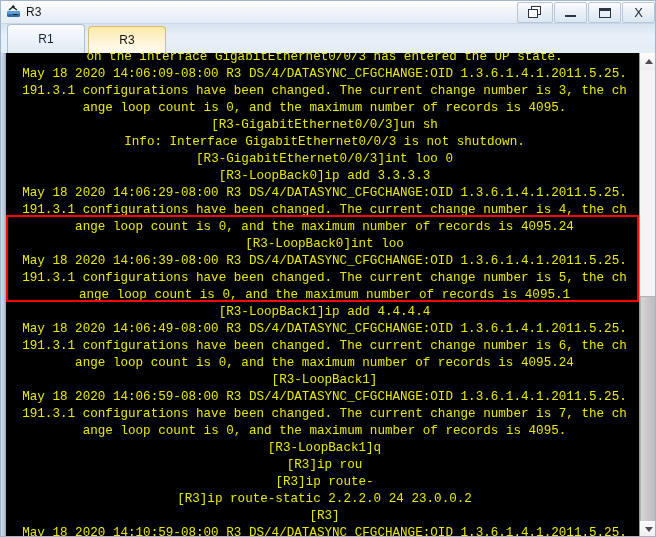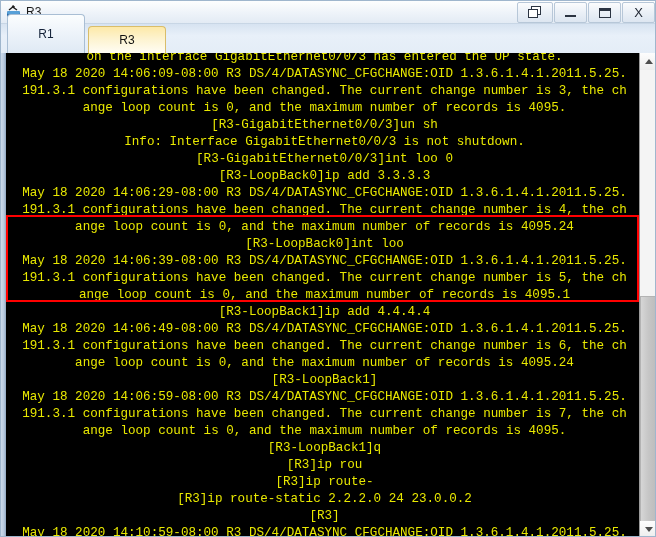--- a/index.html
+++ b/index.html
@@ -119,21 +119,21 @@
     left: 0; top: 23px;
     width: 656px;
     height: 29px;
     background: linear-gradient(180deg, #d7e3f1 0%, #e8f0f9 40%, #e4edf7 100%);
     box-sizing: border-box;
     padding-left: 6px;
     display: flex;
     align-items: flex-end;
   }
   .tab {
-    height: 39px;
+    height: 29px;
     min-width: 78px;
     margin-right: 3px;
     border: 1px solid #a9bed4;
     border-bottom: none;
     border-radius: 4px 4px 0 0;
     background: linear-gradient(180deg, #fbfdfe 0%, #eef4fa 45%, #dfe9f4 100%);
     display: flex;
     align-items: center;
     justify-content: center;
     font-size: 12px;

